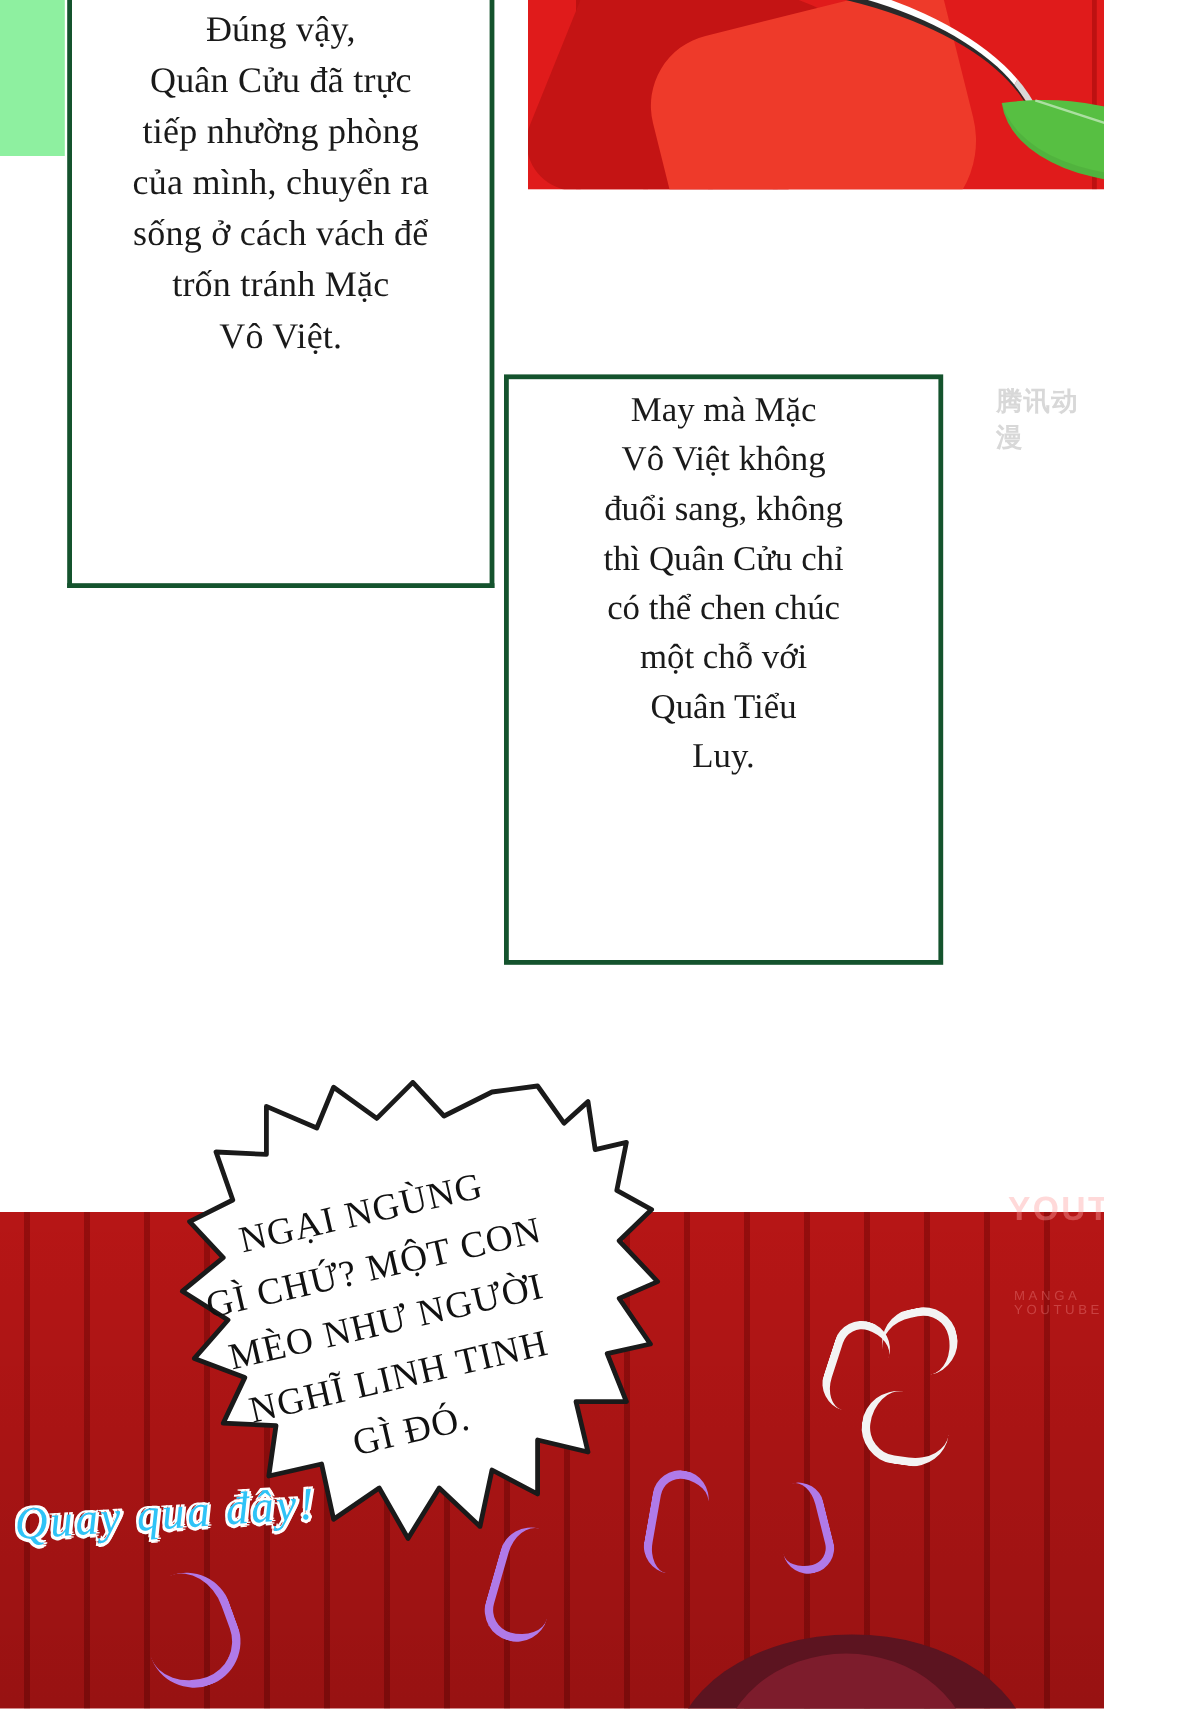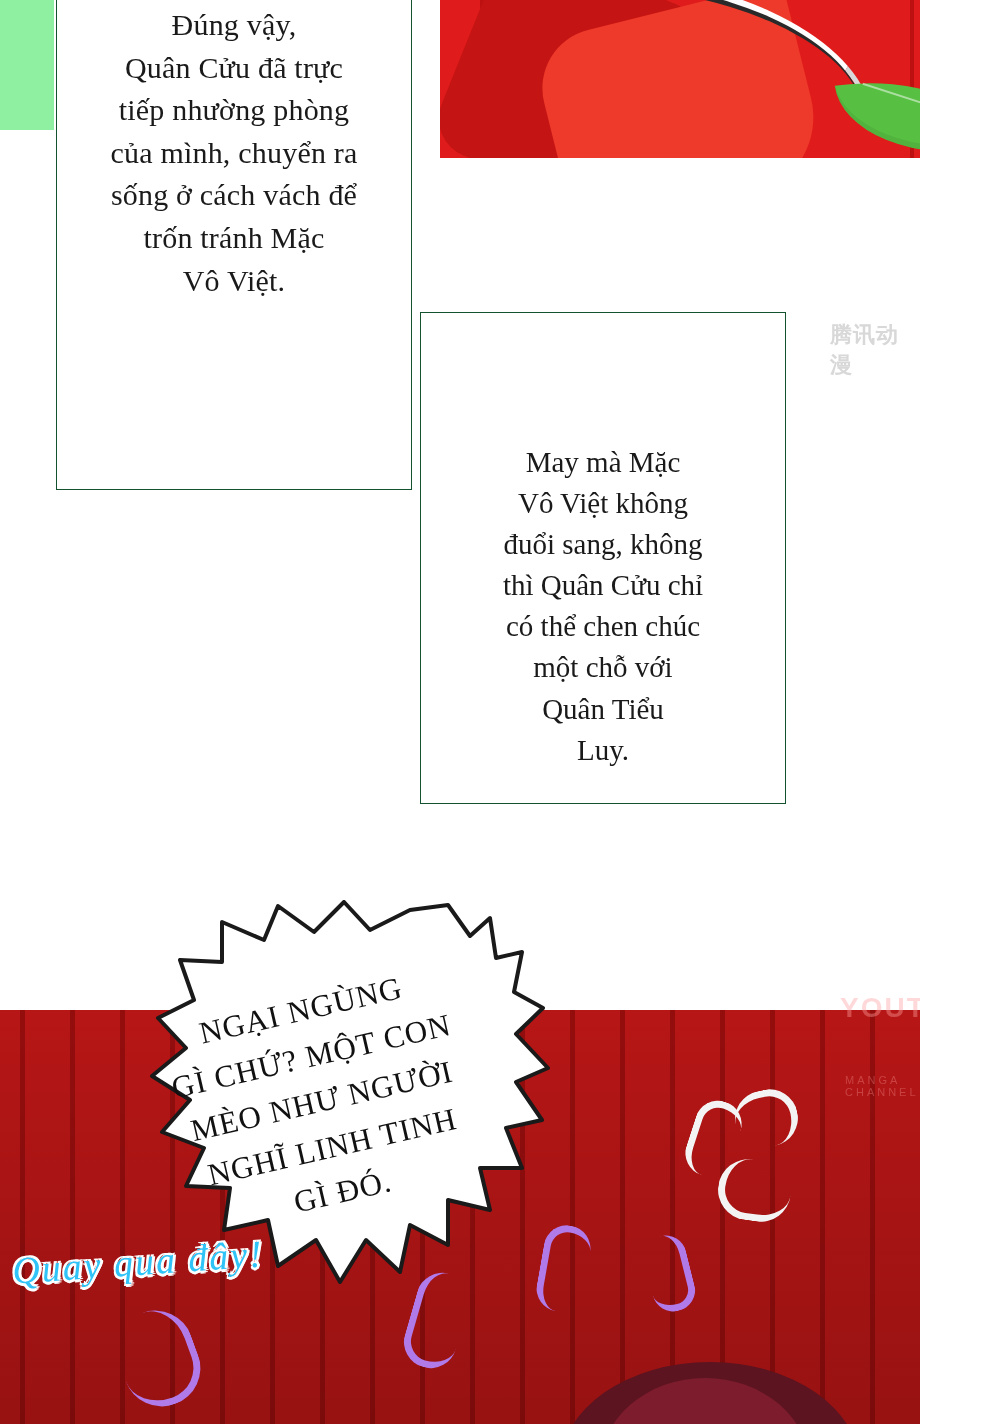--- a/index.html
+++ b/index.html
@@ -89,24 +89,24 @@
     left: 420px; top: 100px;
     width: 112px; height: 2px;
     background: rgba(255,255,255,.5);
     transform: rotate(18deg);
   }
 
   
   .bubble-box {
     position: absolute;
     background: #ffffff;
-    border: 1px solid #14532d;
+    border: 4px solid #14532d;
     box-sizing: border-box;
     display: flex;
-    align-items: flex-end;
+    align-items: flex-start;
     justify-content: center;
     text-align: center;
   }
   .bubble-text {
     font-family: "Liberation Serif", serif;
     color: #1a1a1a;
     line-height: 1.42;
     padding: 6px 14px;
     white-space: pre-line;
   }
@@ -330,15 +330,15 @@
   </div>
   <div id="shout-text">NGẠI NGÙNG
 GÌ CHỨ? MỘT CON
 MÈO NHƯ NGƯỜI
 NGHĨ LINH TINH
 GÌ ĐÓ.</div>
 
   <div id="caption-blue">Quay qua đây!</div>
 
   <div id="wm-bottom" class="watermark">YOUTUBE</div>
-  <div id="wm-bottom-sub" class="watermark">MANGA CHANNEL</div>
+  <div id="wm-bottom-sub" class="watermark">MANGA YOUTUBE</div>
 
 </div>
 
 </body></html>

